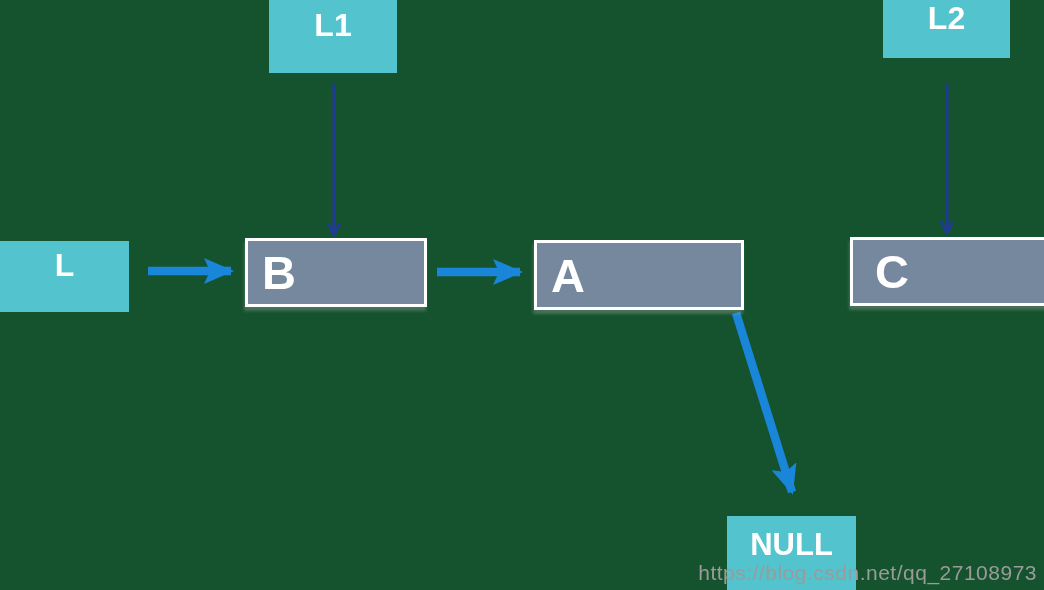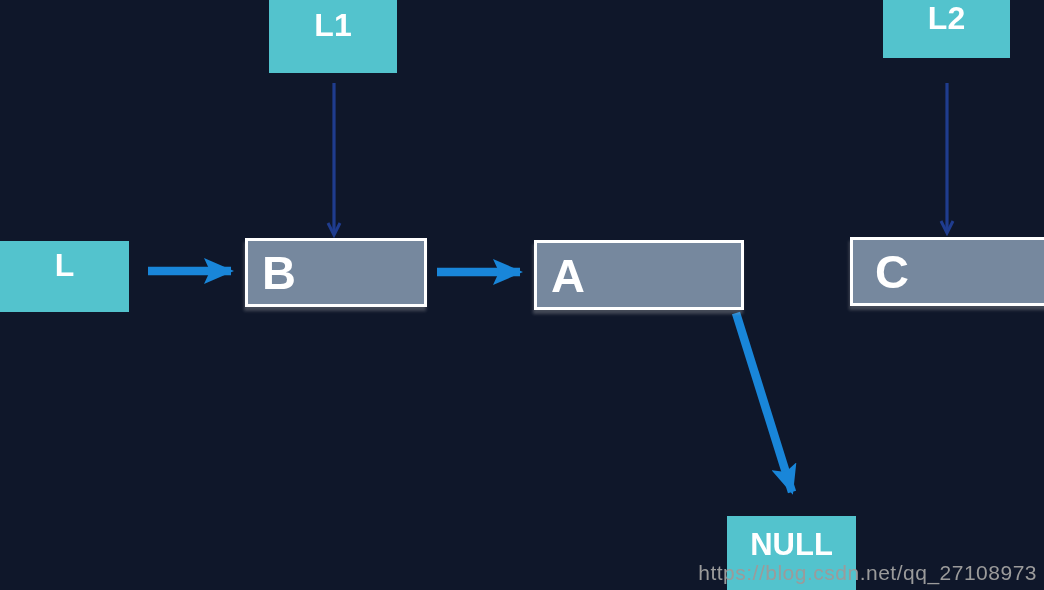--- a/index.html
+++ b/index.html
@@ -5,21 +5,21 @@
   html, body {
     margin: 0;
     padding: 0;
     background: #000000;
     font-family: "Liberation Sans", sans-serif;
   }
   .canvas {
     position: relative;
     width: 1044px;
     height: 590px;
-    background: #0f172a;
+    background: #14532d;
     overflow: hidden;
   }
   .arrow-layer {
     position: absolute;
     left: 0;
     top: 0;
     width: 1044px;
     height: 590px;
     pointer-events: none;
   }

